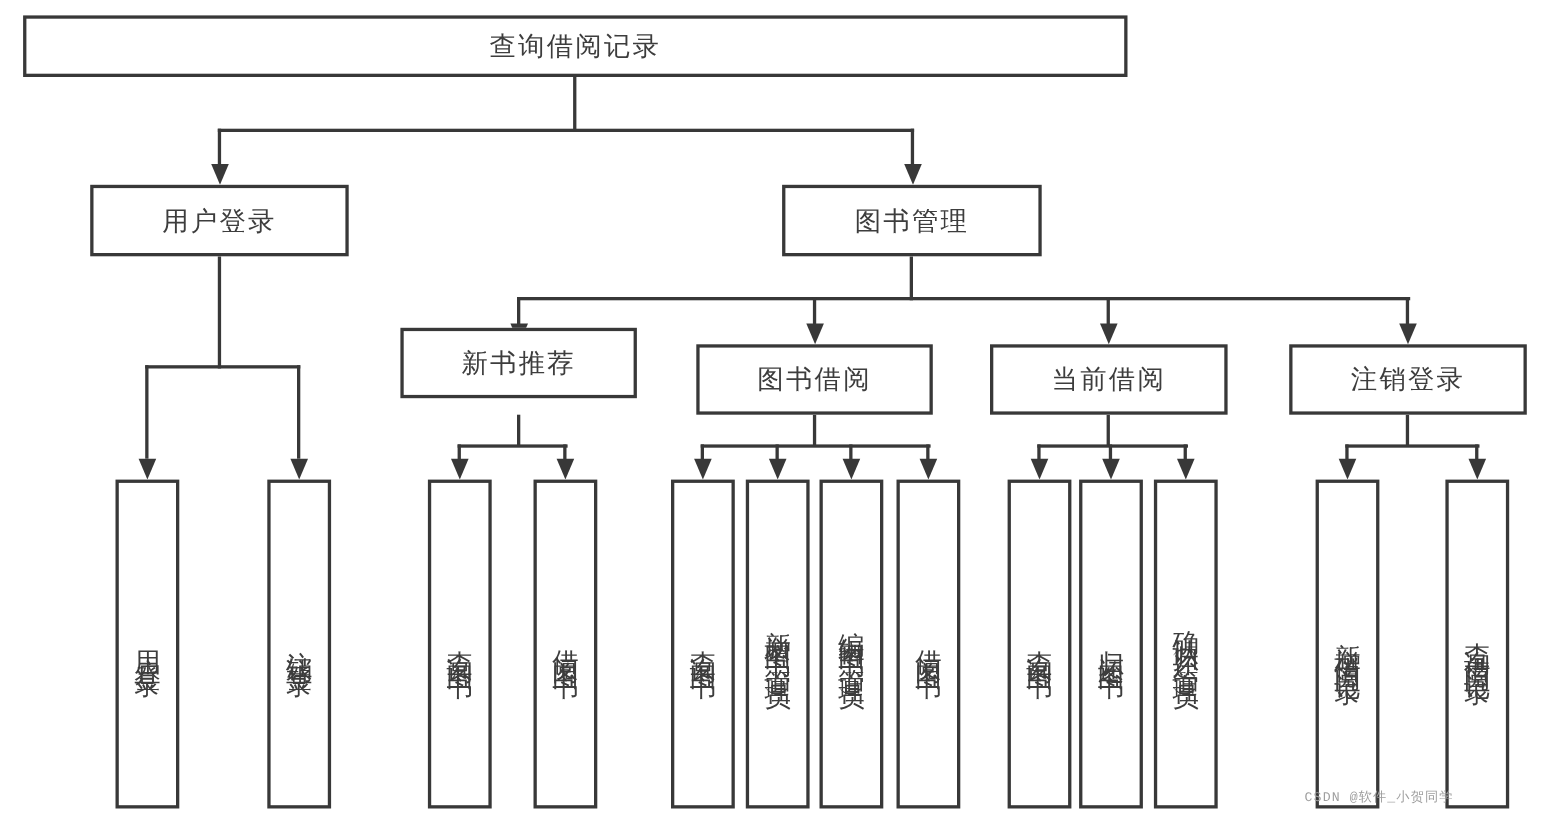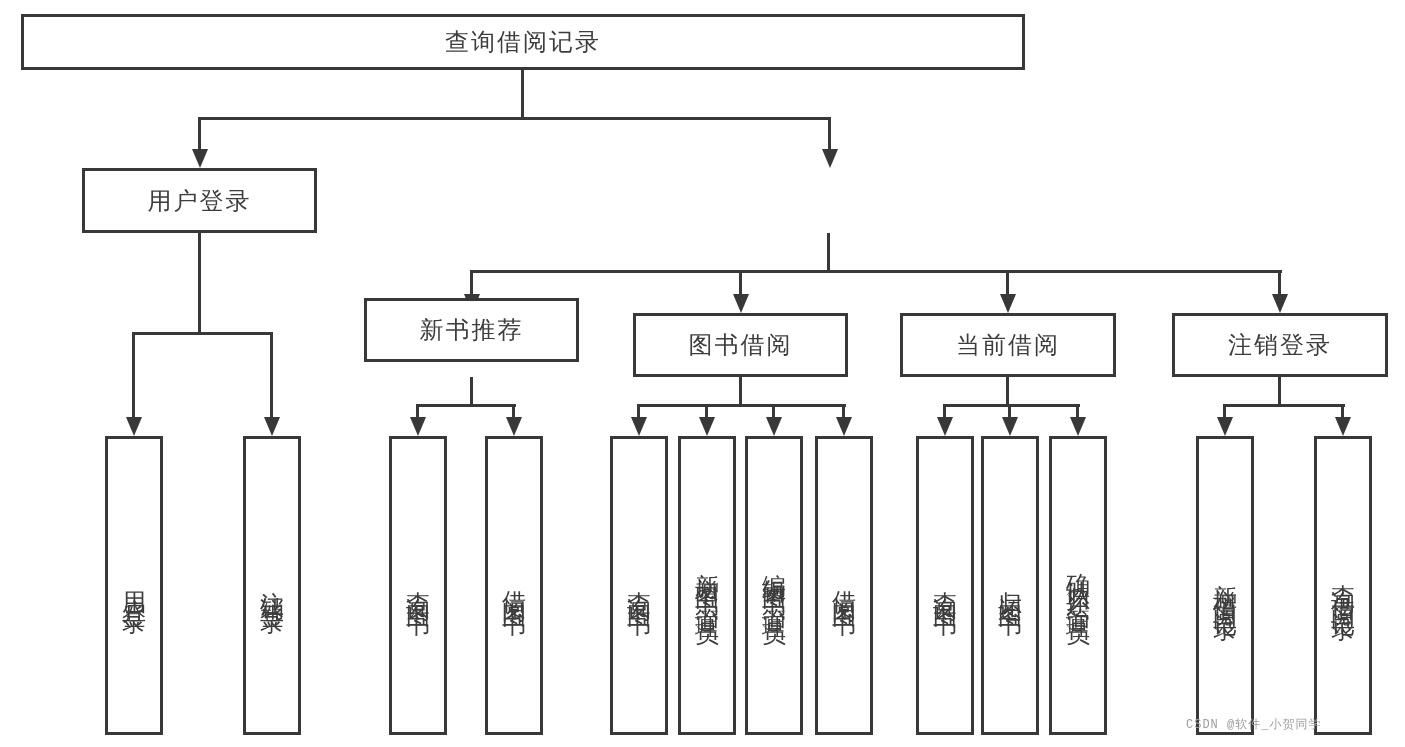--- a/index.html
+++ b/index.html
@@ -56,20 +56,21 @@
   <div class="box" style="left:21px;top:14px;width:1004px;height:56px">查询借阅记录</div>
 
   <div class="vline" style="left:521px;top:70px;height:50px"></div>
   <div class="hline" style="left:198px;top:117px;width:633px"></div>
   <div class="vline" style="left:198px;top:117px;height:33px"></div>
   <div class="arrow" style="left:192px;top:149px"></div>
   <div class="vline" style="left:828px;top:117px;height:33px"></div>
   <div class="arrow" style="left:822px;top:149px"></div>
 
   <div class="box" style="left:82px;top:168px;width:235px;height:65px">用户登录</div>
+  <div class="box" style="left:711px;top:168px;width:236px;height:65px">图书管理</div>
 
   <div class="vline" style="left:198px;top:233px;height:102px"></div>
   <div class="hline" style="left:132px;top:332px;width:141px"></div>
   <div class="vline" style="left:132px;top:332px;height:85px"></div>
   <div class="arrow" style="left:126px;top:417px"></div>
   <div class="vline" style="left:270px;top:332px;height:85px"></div>
   <div class="arrow" style="left:264px;top:417px"></div>
 
   <div class="vline" style="left:827px;top:233px;height:40px"></div>
   <div class="hline" style="left:470px;top:270px;width:812px"></div>

